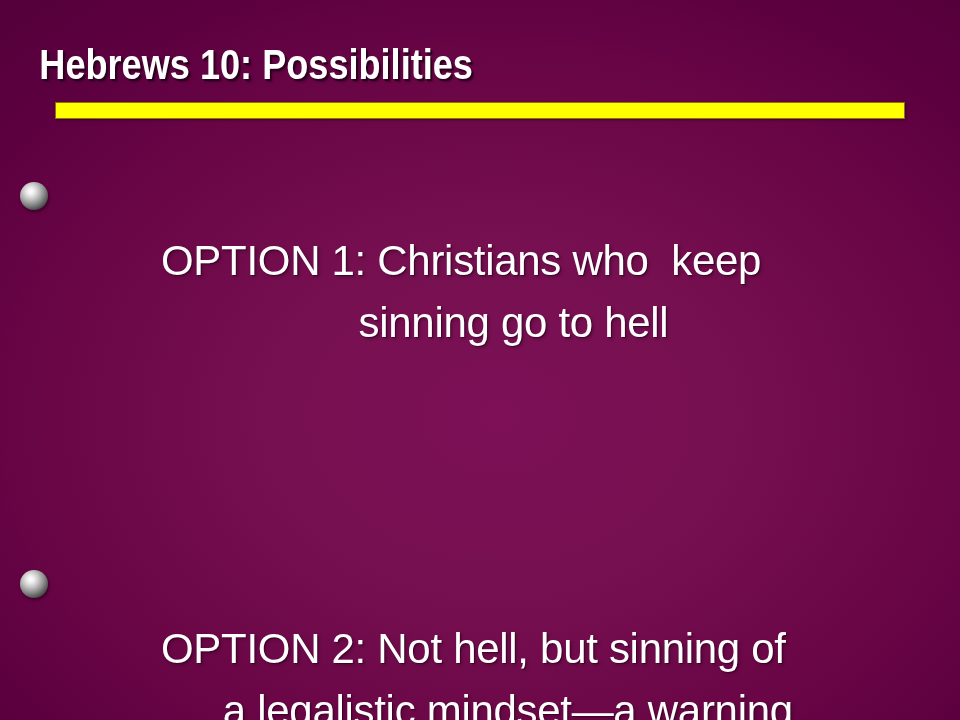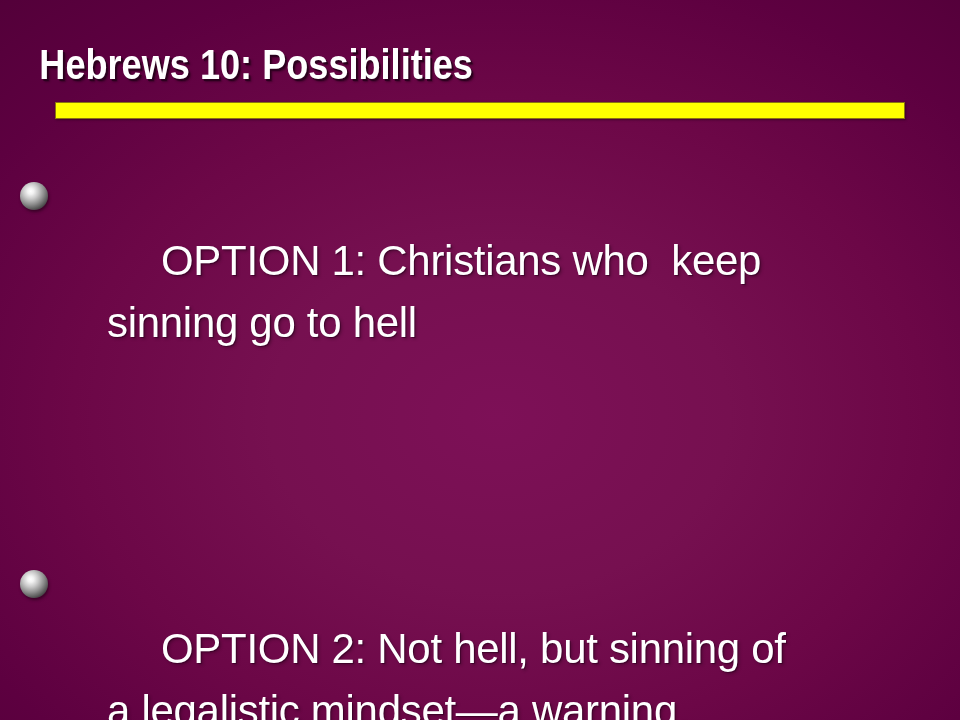--- a/index.html
+++ b/index.html
@@ -113,20 +113,21 @@
     white-space: pre-wrap;
     text-shadow:
       1px 1px 0 rgba(45, 0, 31, 0.55),
       2px 2px 3px rgba(30, 0, 20, 0.35);
   }
 
   
   .bullet-text .wrap-line {
     display: block;
     padding-left: 37px;
+    text-align: center;
   }
 </style>
 </head>
 <body>
 
 <div class="slide">
 
   <div class="title-block">
     <span class="title-text">Hebrews 10: Possibilities</span>
   </div>

